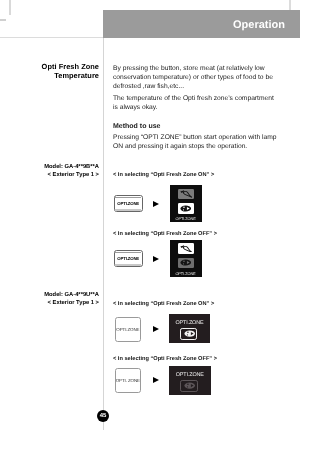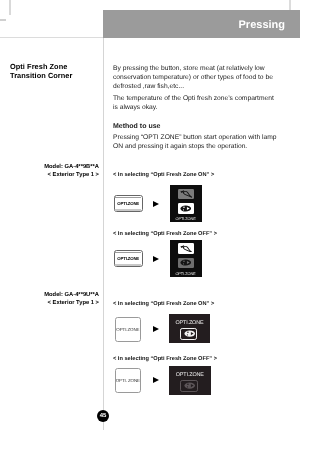--- a/index.html
+++ b/index.html
@@ -8,21 +8,21 @@
   .crop-v{position:absolute;left:9px;top:0;width:1.5px;height:15px;background:#d9d9d9;}
   .crop-dash{position:absolute;left:0;top:19px;width:6px;height:1.5px;background:#d0d0d0;}
   .crop-h{position:absolute;left:0;top:37px;width:300px;height:1.3px;background:#dcdcdc;}
   .crop-tr{position:absolute;left:289px;top:0;width:1.5px;height:10px;background:#dcdcdc;}
 
   .header{position:absolute;left:103px;top:10px;width:197px;height:28px;background:#9b9b9b;}
   .header-title{position:absolute;right:15px;top:19px;color:#fff;font-weight:bold;font-size:11px;}
   .divider{position:absolute;left:103px;top:38px;width:1.2px;height:392px;background:#d5d5d5;}
   .pagenum{position:absolute;left:97px;top:410px;width:12px;height:12px;border-radius:50%;background:#000;color:#fff;font-size:6px;font-weight:bold;display:flex;align-items:center;justify-content:center;line-height:1;}
 
-  .left-head{position:absolute;left:10px;top:62px;width:89px;text-align:left;font-weight:bold;font-size:7.4px;line-height:9.3px;letter-spacing:0.05px;}
+  .left-head{position:absolute;left:10px;top:62px;width:89px;text-align:right;font-weight:bold;font-size:7.4px;line-height:9.3px;letter-spacing:0.05px;}
   .model-lbl{position:absolute;left:10px;width:89px;text-align:right;font-weight:bold;font-size:5.8px;line-height:8.3px;color:#000;}
 
   .body-col{position:absolute;left:113px;top:0;width:185px;font-size:6.7px;color:#1a1a1a;}
   .p{position:absolute;margin:0;line-height:9px;width:162px;}
   .mtu{position:absolute;margin:0;font-weight:bold;font-size:7px;line-height:9px;}
 
   .caption{position:absolute;left:113px;font-weight:bold;font-size:5.65px;color:#111;white-space:nowrap;}
 
   
   .keybtn{position:absolute;width:28.8px;height:17px;}
@@ -52,27 +52,27 @@
   .panelB .fishwrap{position:absolute;left:2.5px;top:1.2px;width:11.6px;height:7.1px;}
 </style>
 </head>
 <body>
 
 <div class="crop-v"></div>
 <div class="crop-dash"></div>
 <div class="crop-h"></div>
 <div class="crop-tr"></div>
 <div class="header"></div>
-<div class="header-title">Pressing</div>
+<div class="header-title">Operation</div>
 <div class="divider"></div>
 <div class="pagenum">45</div>
 
 <div class="left-head">
   <div>Opti Fresh Zone</div>
-  <div>Transition Corner</div>
+  <div>Temperature</div>
 </div>
 
 <div class="model-lbl" style="top:163px">
   <div>Model: GA-4**9B**A</div>
   <div>&lt; Exterior Type 1 &gt;</div>
 </div>
 <div class="model-lbl" style="top:291px">
   <div>Model: GA-4**9U**A</div>
   <div>&lt; Exterior Type 1 &gt;</div>
 </div>

